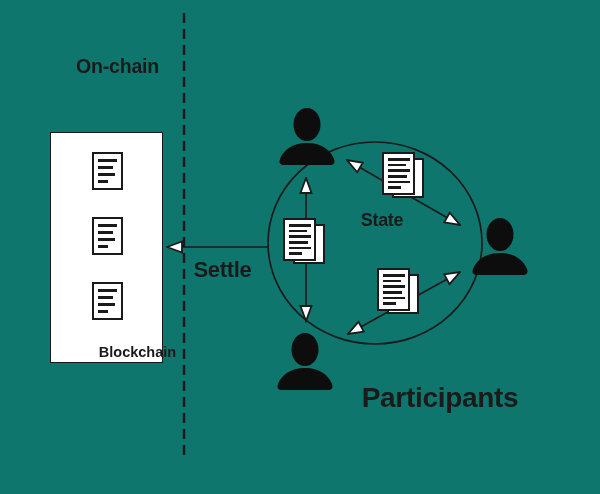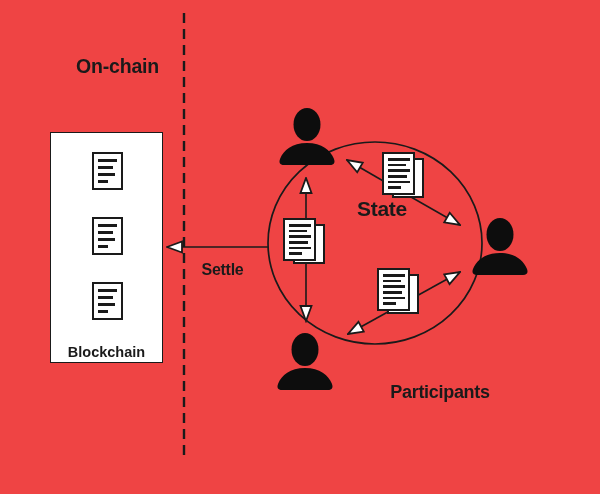--- a/index.html
+++ b/index.html
@@ -1,26 +1,26 @@
 <!DOCTYPE html>
 <html><head>
 <meta charset="utf-8">
 <style>
   html,body{margin:0;padding:0;background:#ffffff;}
   .canvas{
-    position:relative;width:600px;height:494px;background:#ef4444;overflow:hidden;
+    position:relative;width:600px;height:494px;background:#0f766e;overflow:hidden;
     font-family:"Liberation Sans",sans-serif;color:#1a1a1a;
   }
   .lineart{position:absolute;left:0;top:0;}
   .label{position:absolute;font-weight:bold;color:#1a1a1a;text-align:center;}
   .region-label{font-size:19.5px;letter-spacing:-0.2px;}
-  .settle-label{left:152px;top:258px;width:141px;font-size:16px;line-height:23px;letter-spacing:-0.3px;}
-  .state-label{left:322px;top:196px;width:120px;font-size:21px;line-height:25.5px;letter-spacing:-0.3px;}
-  .participants-label{left:340px;top:382px;width:200px;font-size:18px;letter-spacing:-0.3px;}
-  .blockchain-label{left:50px;top:344px;width:113px;font-size:14.5px;}
+  .settle-label{left:152px;top:258px;width:141px;font-size:22px;line-height:23px;letter-spacing:-0.3px;}
+  .state-label{left:322px;top:208px;width:120px;font-size:18px;line-height:25.5px;letter-spacing:-0.3px;}
+  .participants-label{left:340px;top:382px;width:200px;font-size:28px;letter-spacing:-0.3px;}
+  .blockchain-label{left:50px;top:344px;width:113px;font-size:14.5px;padding-left:31px;}
   .bc-box{position:absolute;left:50px;top:132px;width:113px;height:231px;border:1.6px solid #1a1a1a;box-sizing:border-box;background:#ffffff;}
   
   .doc{position:absolute;width:31px;height:38px;border:2.6px solid #1a1a1a;background:#ffffff;
        box-sizing:border-box;display:flex;flex-direction:column;justify-content:space-between;padding:4.5px 4px;}
   .doc i{display:block;height:3px;background:#1a1a1a;}
   .w1{width:100%;} .w2{width:78%;} .w3{width:92%;} .w4{width:50%;}
   
   .sdoc{position:absolute;width:46px;height:49px;}
   .sdoc .page{position:absolute;border:2.6px solid #1a1a1a;background:#ffffff;box-sizing:border-box;}
   .sdoc .back{left:10px;top:6px;width:32px;height:40px;}

